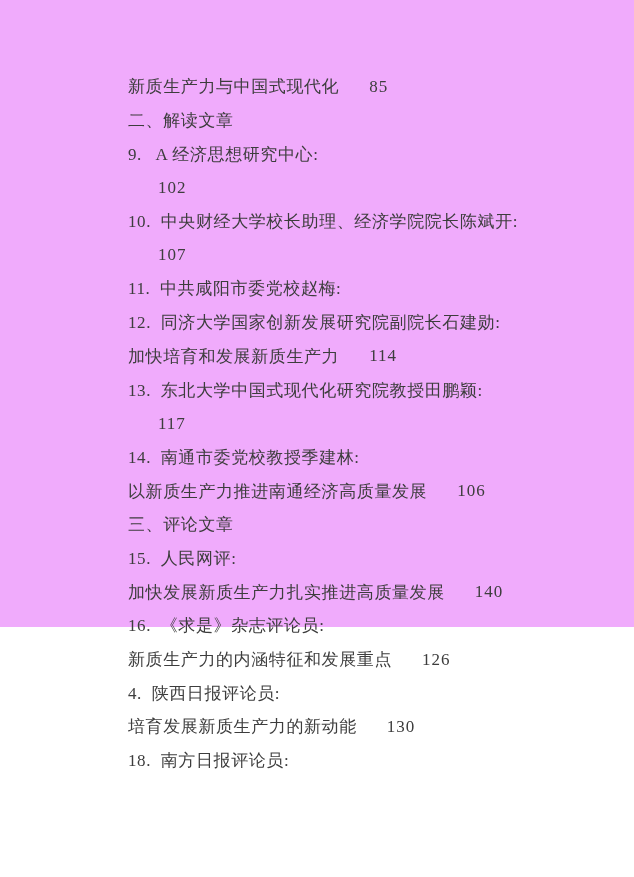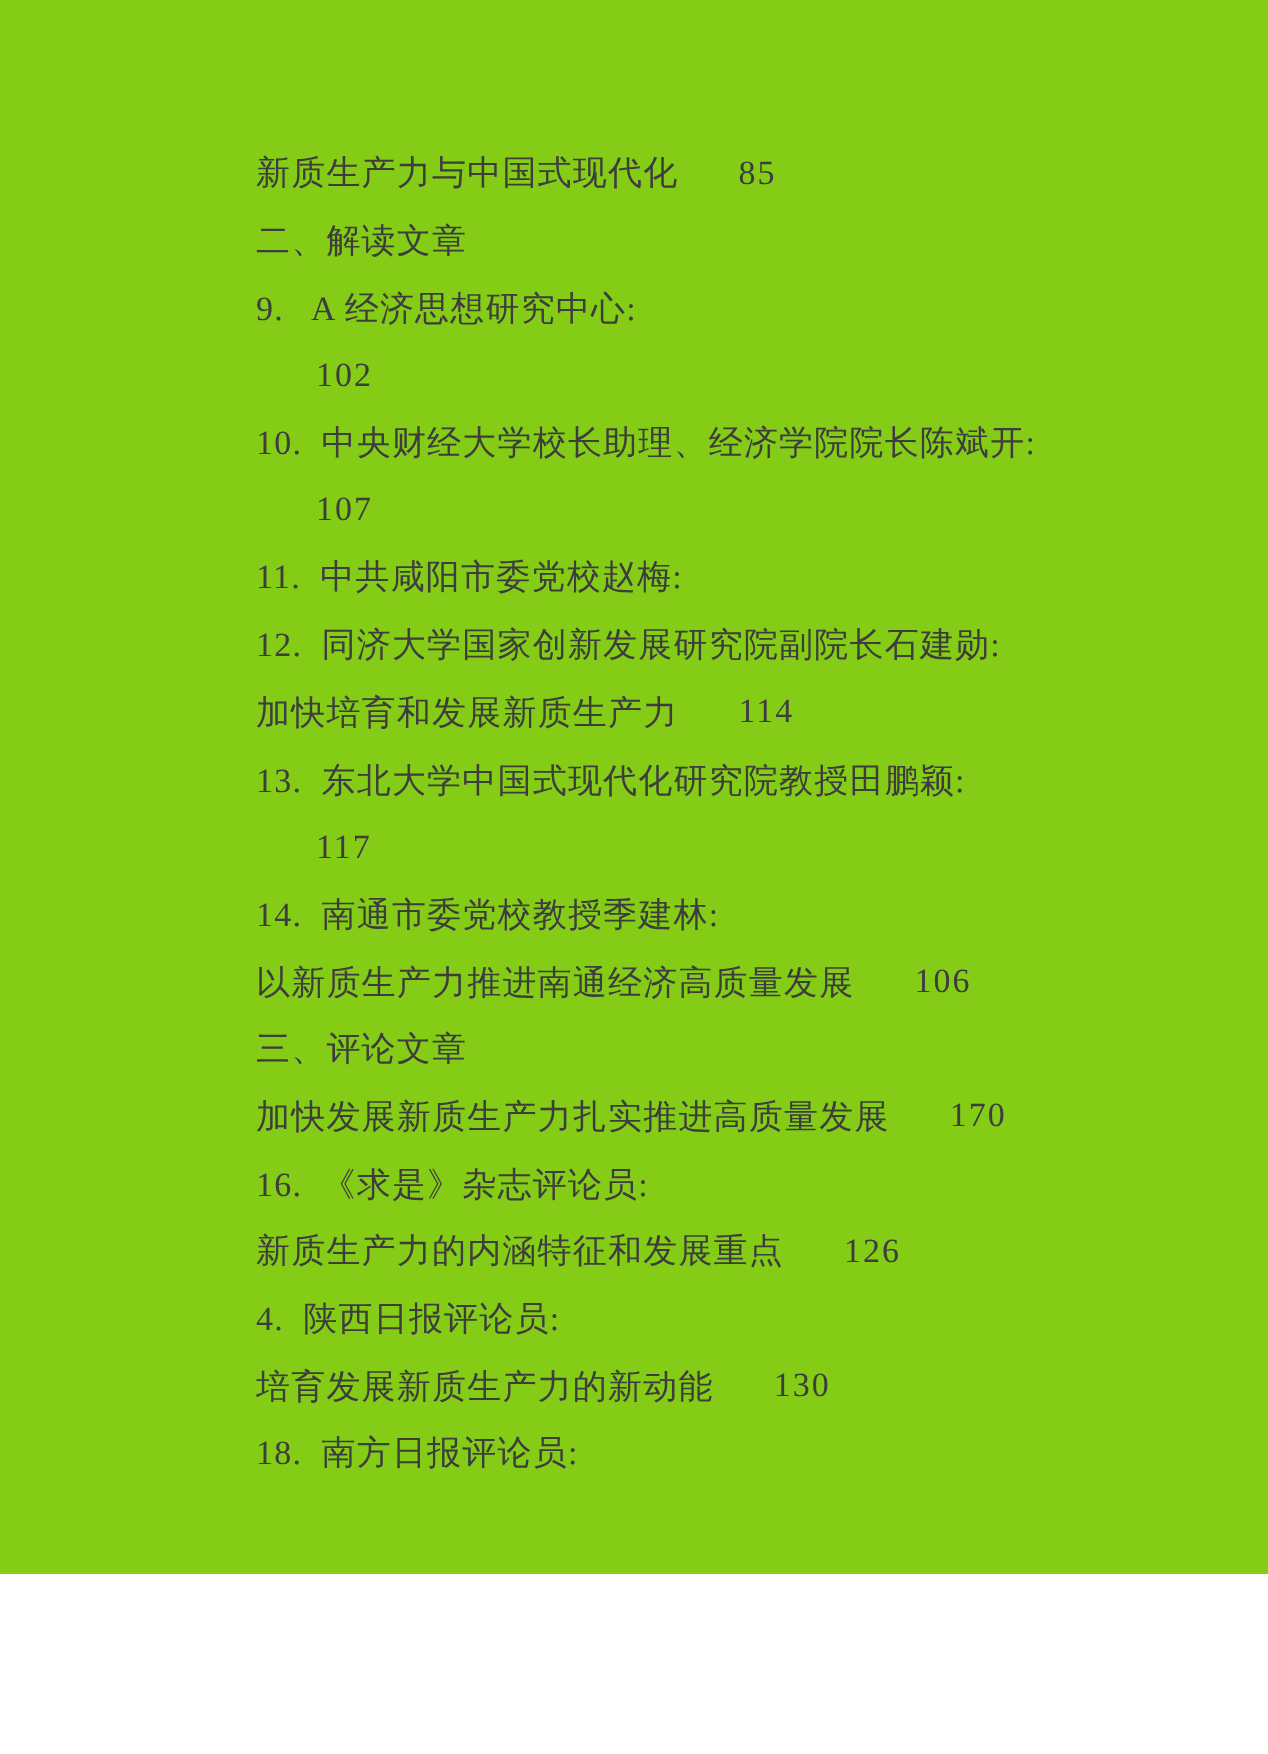--- a/index.html
+++ b/index.html
@@ -9,22 +9,22 @@
   body {
     width: 634px;
     height: 877px;
     background: #ffffff;
     overflow: hidden;
     font-family: "Liberation Serif", "DejaVu Serif", serif;
   }
   .page {
     position: relative;
     width: 634px;
-    height: 787px;
-    background: #84cc16;
+    height: 627px;
+    background: #f0abfc;
   }
   .toc {
     padding-top: 70px;
     padding-left: 128px;
     padding-right: 20px;
   }
   .line {
     height: 33.7px;
     display: flex;
     align-items: center;
@@ -49,20 +49,21 @@
       <div class="line entry"><span>10.  中央财经大学校长助理、经济学院院长陈斌开:</span></div>
       <div class="line title-page"><span class="page-num">107</span></div>
       <div class="line entry"><span>11.  中共咸阳市委党校赵梅:</span></div>
       <div class="line entry"><span>12.  同济大学国家创新发展研究院副院长石建勋:</span></div>
       <div class="line title-page"><span>加快培育和发展新质生产力</span><span class="page-num">114</span></div>
       <div class="line entry"><span>13.  东北大学中国式现代化研究院教授田鹏颖:</span></div>
       <div class="line title-page"><span class="page-num">117</span></div>
       <div class="line entry"><span>14.  南通市委党校教授季建林:</span></div>
       <div class="line title-page"><span>以新质生产力推进南通经济高质量发展</span><span class="page-num">106</span></div>
       <div class="line section"><span>三、评论文章</span></div>
-      <div class="line title-page"><span>加快发展新质生产力扎实推进高质量发展</span><span class="page-num">170</span></div>
+      <div class="line entry"><span>15.  人民网评:</span></div>
+      <div class="line title-page"><span>加快发展新质生产力扎实推进高质量发展</span><span class="page-num">140</span></div>
       <div class="line entry"><span>16.  《求是》杂志评论员:</span></div>
       <div class="line title-page"><span>新质生产力的内涵特征和发展重点</span><span class="page-num">126</span></div>
       <div class="line entry"><span>4.  陕西日报评论员:</span></div>
       <div class="line title-page"><span>培育发展新质生产力的新动能</span><span class="page-num">130</span></div>
       <div class="line entry"><span>18.  南方日报评论员:</span></div>
     </div>
 </div>
 
 </body></html>

